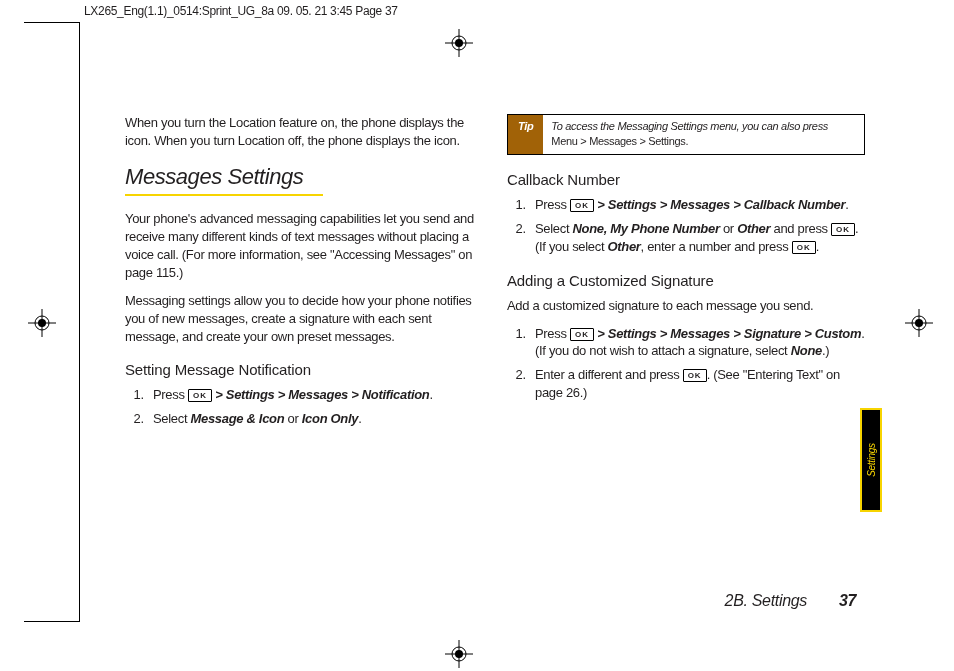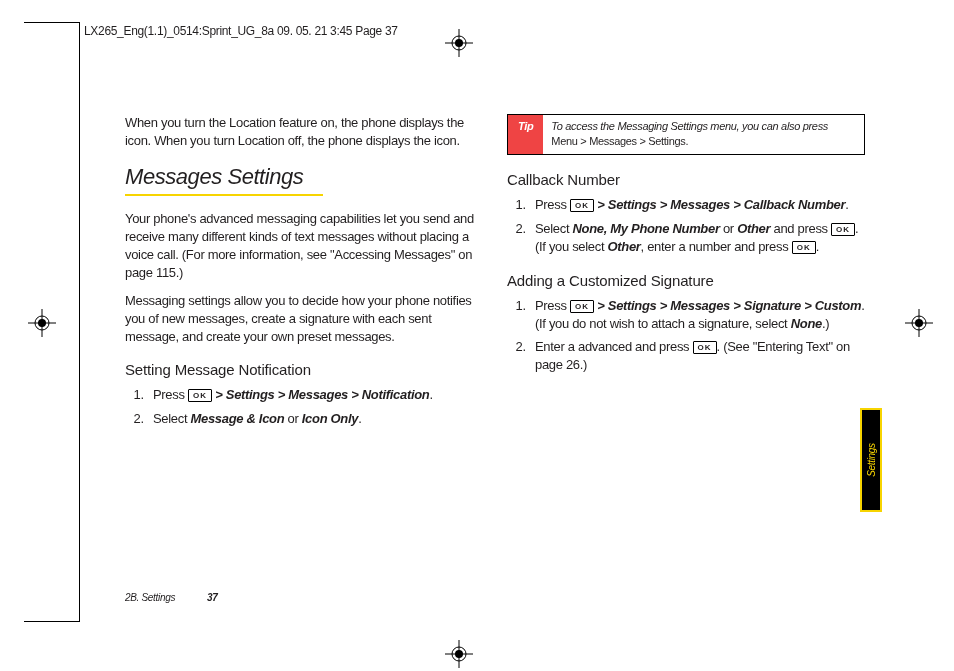--- a/index.html
+++ b/index.html
@@ -8,21 +8,21 @@
     font-family: Helvetica, Arial, sans-serif;
     color: #221f20;
     width: 954px;
     height: 671px;
     position: relative;
     background: #fff;
     letter-spacing: -0.02em;
   }
   .slug {
     position: absolute;
-    top: 24px;
+    top: 4px;
     left: 84px;
     font-size: 12px;
   }
   .crop-tl-v { position: absolute; top: 22px; left: 79px; width: 1px; height: 600px; background: #000; }
   .crop-tl-h { position: absolute; top: 22px; left: 24px; width: 55px; height: 1px; background: #000; }
   .crop-bl-h { position: absolute; top: 621px; left: 24px; width: 55px; height: 1px; background: #000; }
 
   .reg {
     position: absolute;
     width: 28px;
@@ -76,42 +76,43 @@
   }
 
   .tipbox {
     display: flex;
     border: 1px solid #000;
     font-size: 11px;
     line-height: 1.4;
     margin-bottom: 14px;
   }
   .tipbox .label {
-    background: #ef4444;
+    background: #a16207;
     color: #fff;
     font-style: italic;
     font-weight: 600;
     padding: 4px 10px;
     display: flex;
     align-items: flex-start;
   }
   .tipbox .body {
     padding: 4px 8px;
     font-style: italic;
   }
   .tipbox .body .norm { font-style: normal; }
 
   .footer {
     position: absolute;
     left: 125px;
     top: 592px;
     width: 740px;
     display: flex;
+    justify-content: flex-end;
     gap: 32px;
-    font-size: 10px;
+    font-size: 16px;
     font-style: italic;
   }
   .footer .pageno { width: 26px; text-align: left; font-weight: bold; }
 
   .tab {
     position: absolute;
     right: 72px;
     top: 408px;
     width: 18px;
     height: 100px;
@@ -213,26 +214,27 @@
       <ol class="steps">
         <li>
           <span>Press </span><span class="okbtn">OK</span><span class="em b"> &gt; Settings &gt; Messages &gt; Callback Number</span>.
         </li>
         <li>
           <span>Select </span><span class="em b">None, My Phone Number</span><span> or </span><span class="em b">Other</span><span> and press </span><span class="okbtn">OK</span><span>. (If you select </span><span class="em b">Other</span><span>, enter a number and press </span><span class="okbtn">OK</span><span>.</span>
         </li>
       </ol>
 
       <h2>Adding a Customized Signature</h2>
+      <p>Add a customized signature to each message you send.</p>
       <ol class="steps">
         <li>
           <span>Press </span><span class="okbtn">OK</span><span class="em b"> &gt; Settings &gt; Messages &gt; Signature &gt; Custom</span><span>. (If you do not wish to attach a signature, select </span><span class="em b">None</span><span>.)</span>
         </li>
         <li>
-          <span>Enter a advanced and press </span><span class="okbtn">OK</span><span>. (See "Entering Text" on page 26.)</span>
+          <span>Enter a different and press </span><span class="okbtn">OK</span><span>. (See "Entering Text" on page 26.)</span>
         </li>
       </ol>
     </div>
   </div>
 </div>
 
 <div class="footer">
   <span>2B. Settings</span>
   <span class="pageno">37</span>
 </div>

